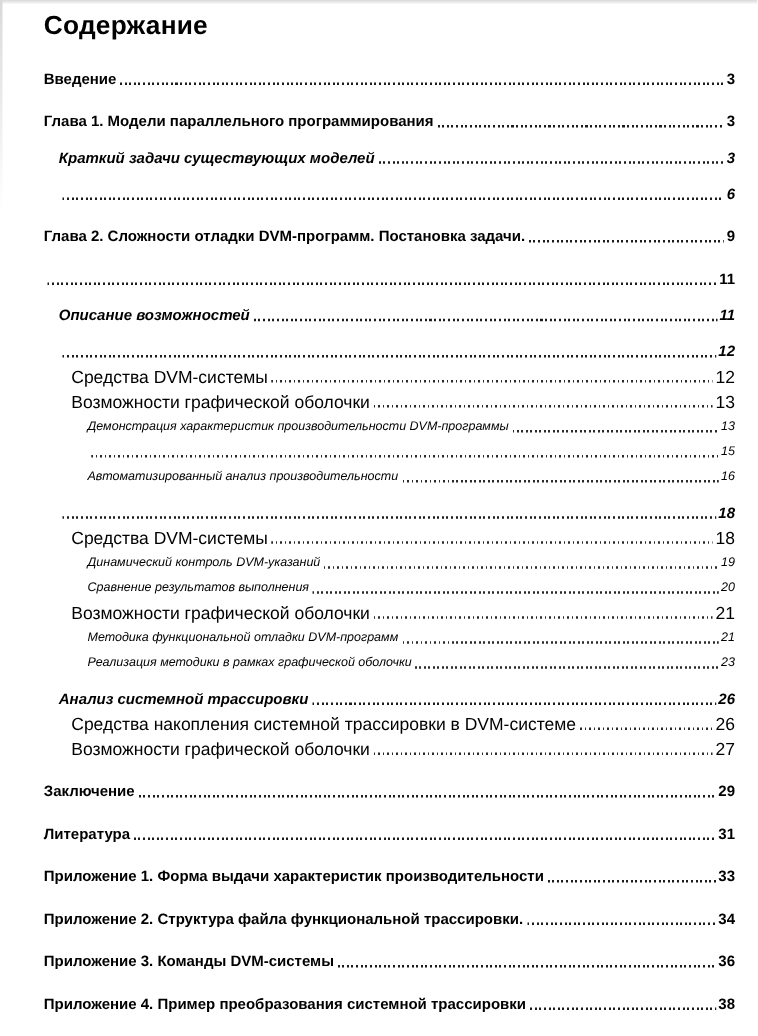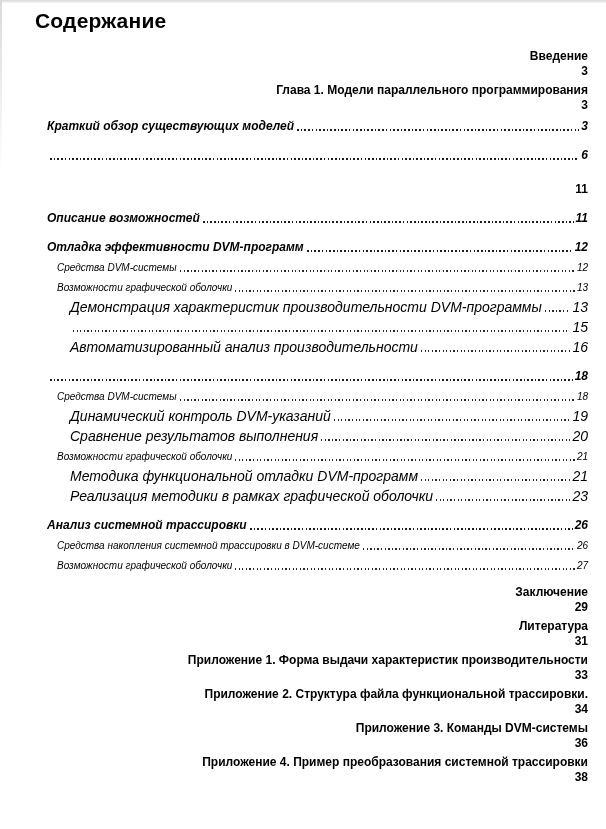--- a/index.html
+++ b/index.html
@@ -57,24 +57,24 @@
     white-space: nowrap;
     line-height: 13px;
   }
   .row .dots {
     flex: 1 1 auto;
     height: 2px;
     margin: 0 2px 2px 3px;
     background-image: repeating-linear-gradient(to right, #1c1c1c 0 1.6px, transparent 1.6px 3.7px);
   }
   
-  .lvl1 { font-size: 12px; font-weight: bold; margin-top: 14px; padding-left: 0; flex-direction: column; }
+  .lvl1 { font-size: 12px; font-weight: bold; margin-top: 14px; padding-left: 0; }
   .lvl2 { font-size: 12px; font-weight: bold; font-style: italic; margin-top: 9px; padding-left: 12px; }
-  .lvl3 { font-size: 10px; font-style: italic; padding-left: 22px; }
-  .lvl4 { font-size: 14px; font-style: italic; padding-left: 35px; }
+  .lvl3 { font-size: 14px; padding-left: 22px; }
+  .lvl4 { font-size: 10px; font-style: italic; padding-left: 35px; }
   .lvl3 .dots, .lvl4 .dots {
     background-image: repeating-linear-gradient(to right, #2a2a2a 0 1.3px, transparent 1.3px 3.6px);
   }
 </style>
 </head>
 <body>
 
 <div class="page">
   <div class="edge-top"></div>
   <div class="edge-left"></div>
@@ -88,44 +88,48 @@
     <span class="p">3</span>
   </div>
 
   <div class="row lvl1">
     <span class="t">Глава 1. Модели параллельного программирования</span>
     <span class="dots"></span>
     <span class="p">3</span>
   </div>
 
   <div class="row lvl2">
-    <span class="t">Краткий обзор существующих моделей</span>
+    <span class="t">Краткий задачи существующих моделей</span>
     <span class="dots"></span>
     <span class="p">3</span>
   </div>
 
   <div class="row lvl2">
     <span class="dots"></span>
     <span class="p">6</span>
   </div>
 
+  <div class="row lvl1">
+    <span class="t">Глава 2. Сложности отладки DVM-программ. Постановка задачи.</span>
+    <span class="dots"></span>
+    <span class="p">9</span>
+  </div>
 
   <div class="row lvl1">
     <span class="dots"></span>
     <span class="p">11</span>
   </div>
 
   <div class="row lvl2">
     <span class="t">Описание возможностей</span>
     <span class="dots"></span>
     <span class="p">11</span>
   </div>
 
   <div class="row lvl2">
-    <span class="t">Отладка эффективности DVM-программ</span>
     <span class="dots"></span>
     <span class="p">12</span>
   </div>
 
   <div class="row lvl3">
     <span class="t">Средства DVM-системы</span>
     <span class="dots"></span>
     <span class="p">12</span>
   </div>
 

